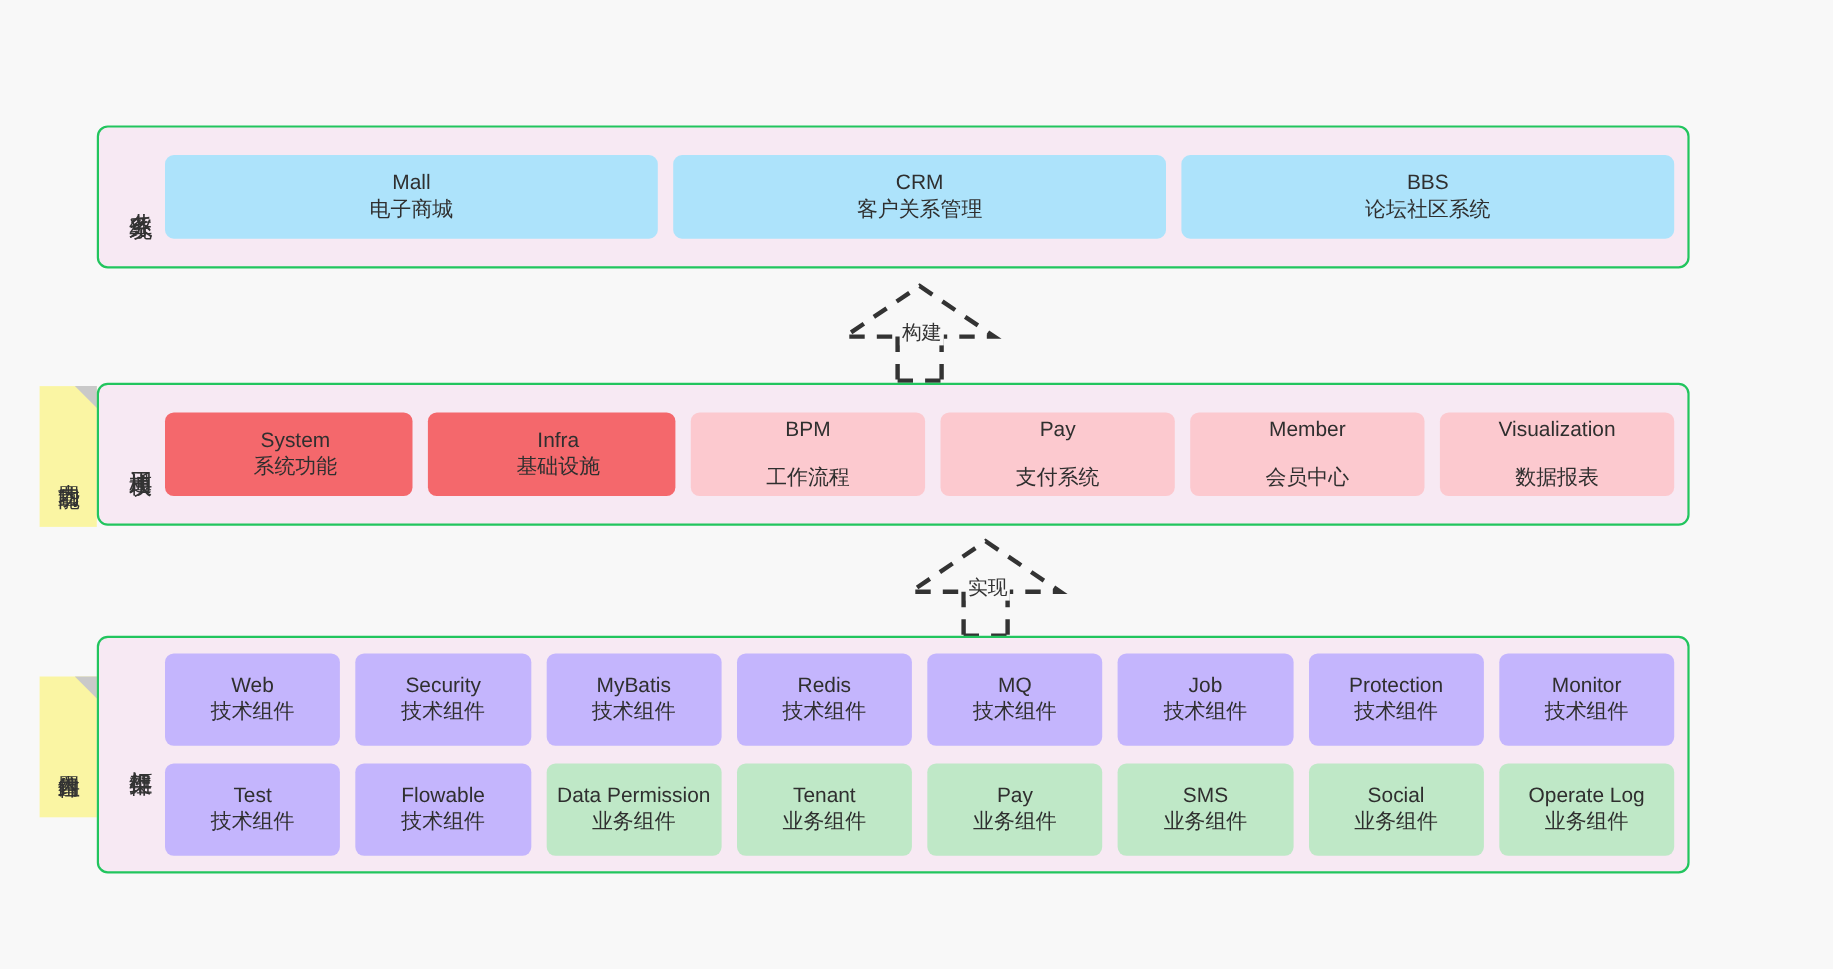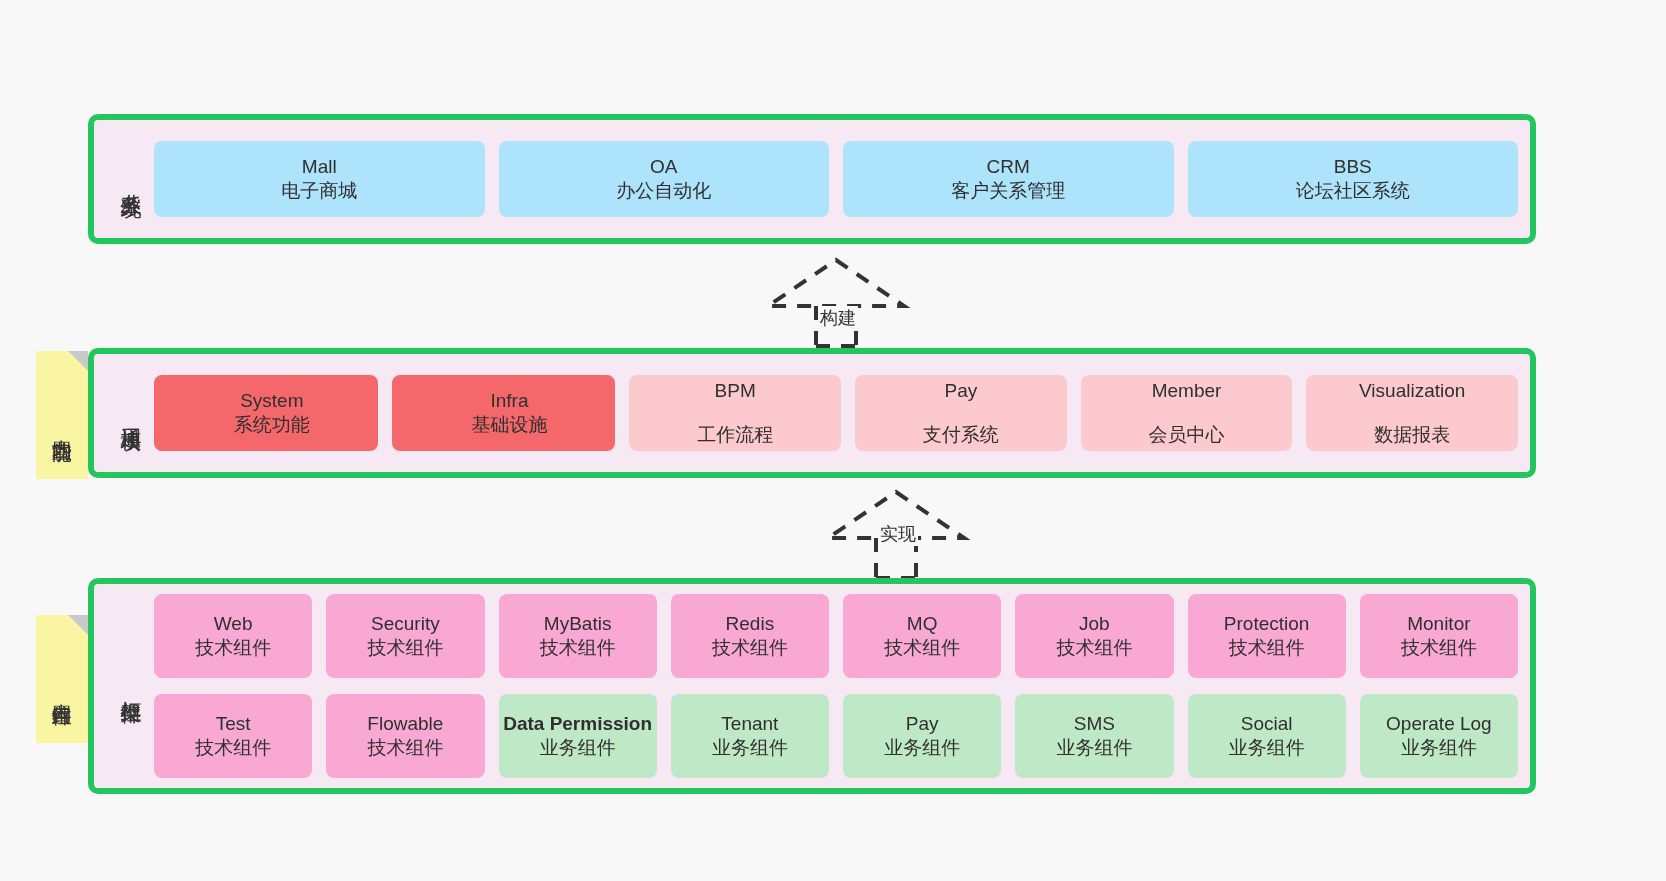--- a/index.html
+++ b/index.html
@@ -14,21 +14,21 @@
     color: #333333;
     overflow: hidden;
     position: relative;
   }
 
   
   .layer {
     position: absolute;
     box-sizing: border-box;
     background: #f7e9f3;
-    border: 6px solid #22c55e;
+    border: 2px solid #22c55e;
     border-radius: 10px;
     display: flex;
     align-items: center;
     overflow: hidden;
   }
 
   .layer-title {
     width: 40px;
     flex: 0 0 40px;
     margin-left: 8px;
@@ -82,21 +82,21 @@
     box-sizing: border-box;
     padding: 6px 4px;
     overflow: hidden;
   }
   .box .en { white-space: nowrap; }
   .box .cn { white-space: nowrap; }
 
   .box.blue        { background: #ade3fb; }
   .box.red-strong  { background: #f4686c; padding-left: 16px; }
   .box.red-light   { background: #fcc9cf; gap: 20px; }
-  .box.green-strong{ background: #f9a8d4; }
+  .box.green-strong{ background: #c4b5fd; }
   .box.green-light { background: #bfe8c7; }
 
   
   #layer-business { left: 88px;  top: 114px; width: 1448px; height: 130px; }
   #layer-common   { left: 88px;  top: 348px; width: 1448px; height: 130px; }
   #layer-framework{ left: 88px;  top: 578px; width: 1448px; height: 216px; }
 
   #layer-business .box,
   #layer-common   .box { height: 76px; }
   #layer-framework .box { height: 84px; }
@@ -141,40 +141,36 @@
   .arrow-label {
     position: absolute;
     font-size: 18px;
     color: #333333;
     background: #f8f8f8;
     padding: 0 2px;
     white-space: nowrap;
     user-select: none;
   }
   #arrow-build { left: 756px; top: 258px; }
-  #arrow-build .arrow-label { left: 62px; top: 32px; margin-top: 16px; }
+  #arrow-build .arrow-label { left: 62px; top: 32px; }
   #arrow-impl  { left: 816px; top: 490px; }
   #arrow-impl  .arrow-label { left: 62px; top: 32px; }
 </style>
 </head>
 <body>
 
 <div class="layer" id="layer-business">
   <div class="layer-title">业务系统</div>
   <div class="layer-body">
     <div class="row">
       <div class="box blue">
         <span class="en">Mall</span>
         <span class="cn">电子商城</span>
       </div>
       <div class="box blue">
-        <span class="en">OA</span>
-        <span class="cn">办公自动化</span>
-      </div>
-      <div class="box blue">
         <span class="en">CRM</span>
         <span class="cn">客户关系管理</span>
       </div>
       <div class="box blue">
         <span class="en">BBS</span>
         <span class="cn">论坛社区系统</span>
       </div>
     </div>
   </div>
 </div>
@@ -279,21 +275,21 @@
       <div class="row">
         <div class="box green-strong">
           <span class="en">Test</span>
           <span class="cn">技术组件</span>
         </div>
         <div class="box green-strong">
           <span class="en">Flowable</span>
           <span class="cn">技术组件</span>
         </div>
         <div class="box green-light">
-          <span class="en" style="white-space:normal;font-weight:bold;">Data Permission</span>
+          <span class="en" style="white-space:normal;">Data Permission</span>
           <span class="cn">业务组件</span>
         </div>
         <div class="box green-light">
           <span class="en">Tenant</span>
           <span class="cn">业务组件</span>
         </div>
         <div class="box green-light">
           <span class="en">Pay</span>
           <span class="cn">业务组件</span>
         </div>

